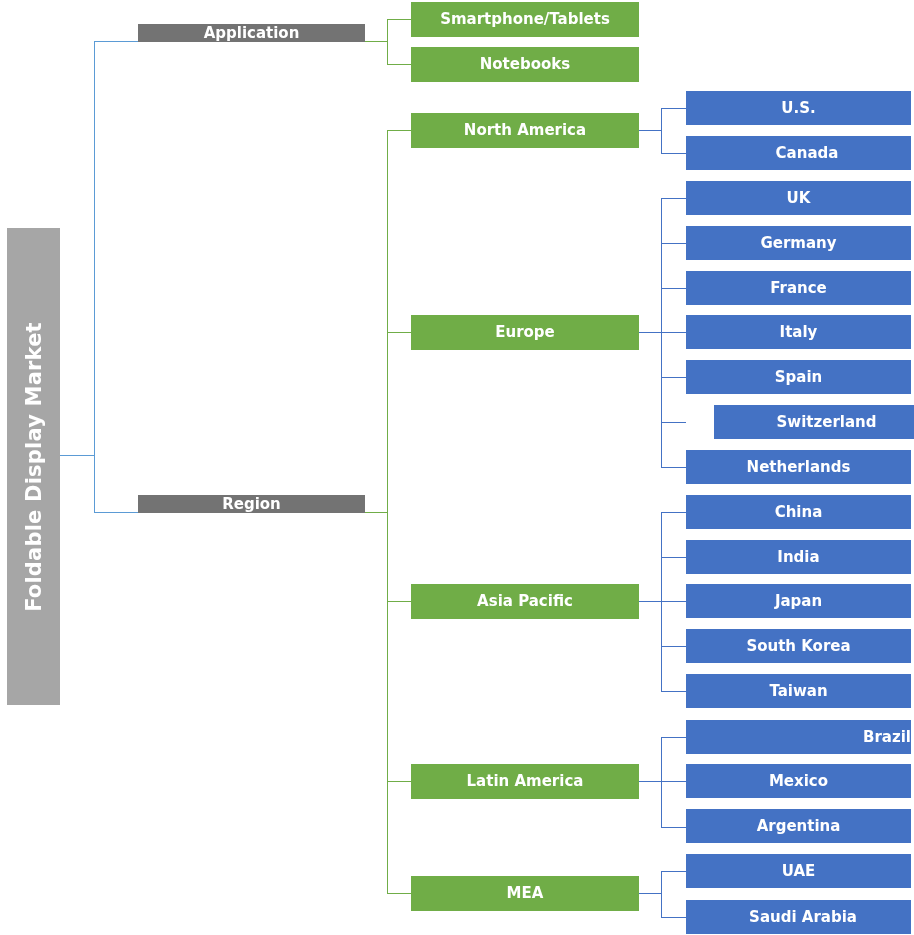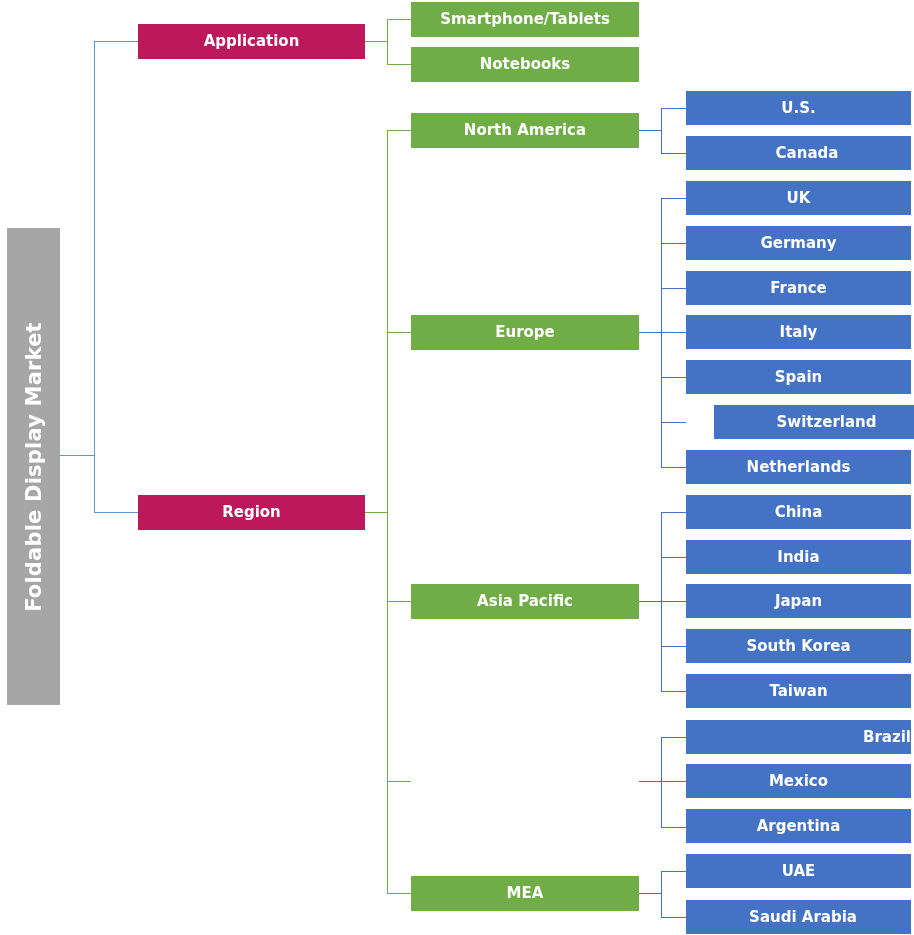--- a/index.html
+++ b/index.html
@@ -40,22 +40,22 @@
     display:flex;
     align-items:center;
     justify-content:center;
     color:#ffffff;
     font-weight:bold;
     text-align:center;
     box-sizing:border-box;
     line-height:1;
   }
   .node.level1{
-    left:138px; width:227px; height:35px;
-    background:#be185d;
+    left:138px; width:227px; height:18px;
+    background:#737373;
     font-size:15px;
   }
   .node.level2{
     left:411px; width:228px; height:35px;
     background:#70ad47;
     font-size:15px;
   }
   .node.level3{
     left:686px; width:225px; height:34px;
     background:#4472c4;
@@ -116,20 +116,23 @@
 
   <div class="node level2" style="top:113px;text-align:center;">
     <span>North America</span>
   </div>
   <div class="node level2" style="top:315px;">
     <span>Europe</span>
   </div>
   <div class="node level2" style="top:584px;">
     <span>Asia Pacific</span>
   </div>
+  <div class="node level2" style="top:764px;">
+    <span>Latin America</span>
+  </div>
   <div class="node level2" style="top:876px;">
     <span>MEA</span>
   </div>
 
   <div class="conn h blue" style="left:639px; top:130px; width:22px;"></div>
   <div class="conn v blue" style="left:661px; top:108px; height:45px;"></div>
   <div class="conn h blue" style="left:661px; top:108px; width:25px;"></div>
   <div class="conn h blue" style="left:661px; top:153px; width:25px;"></div>
 
   <div class="node level3" style="top:91px;">

